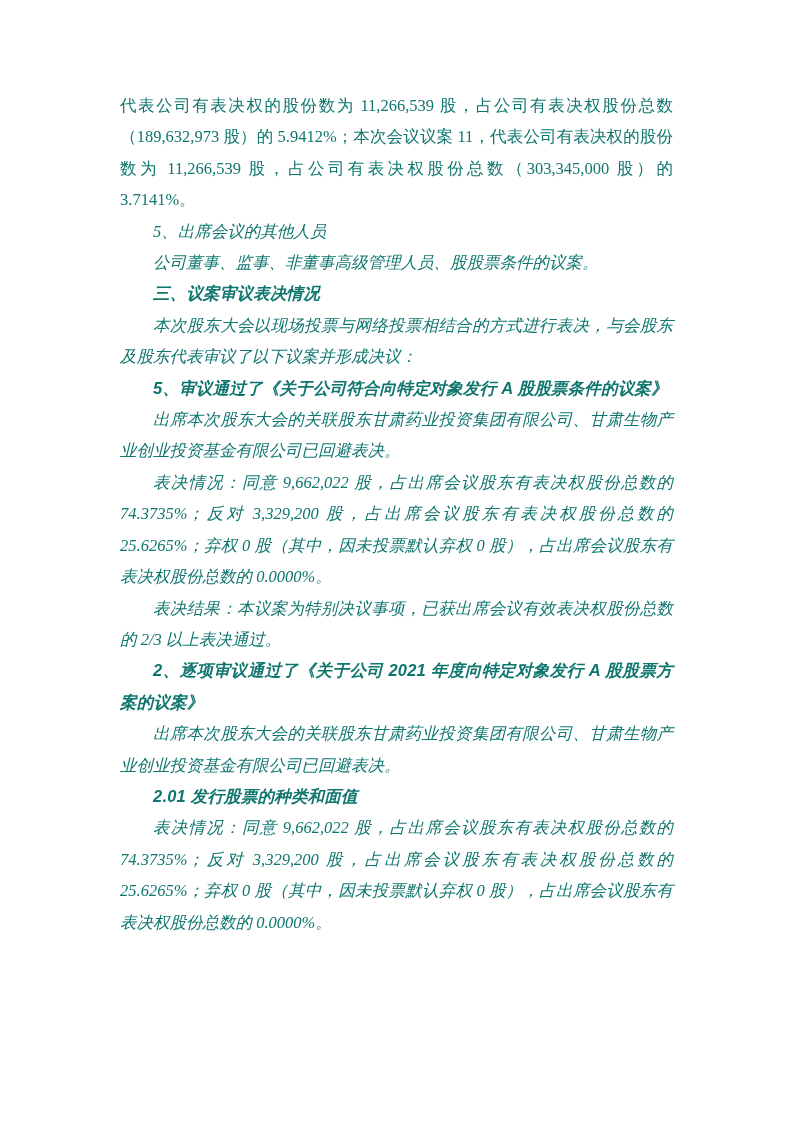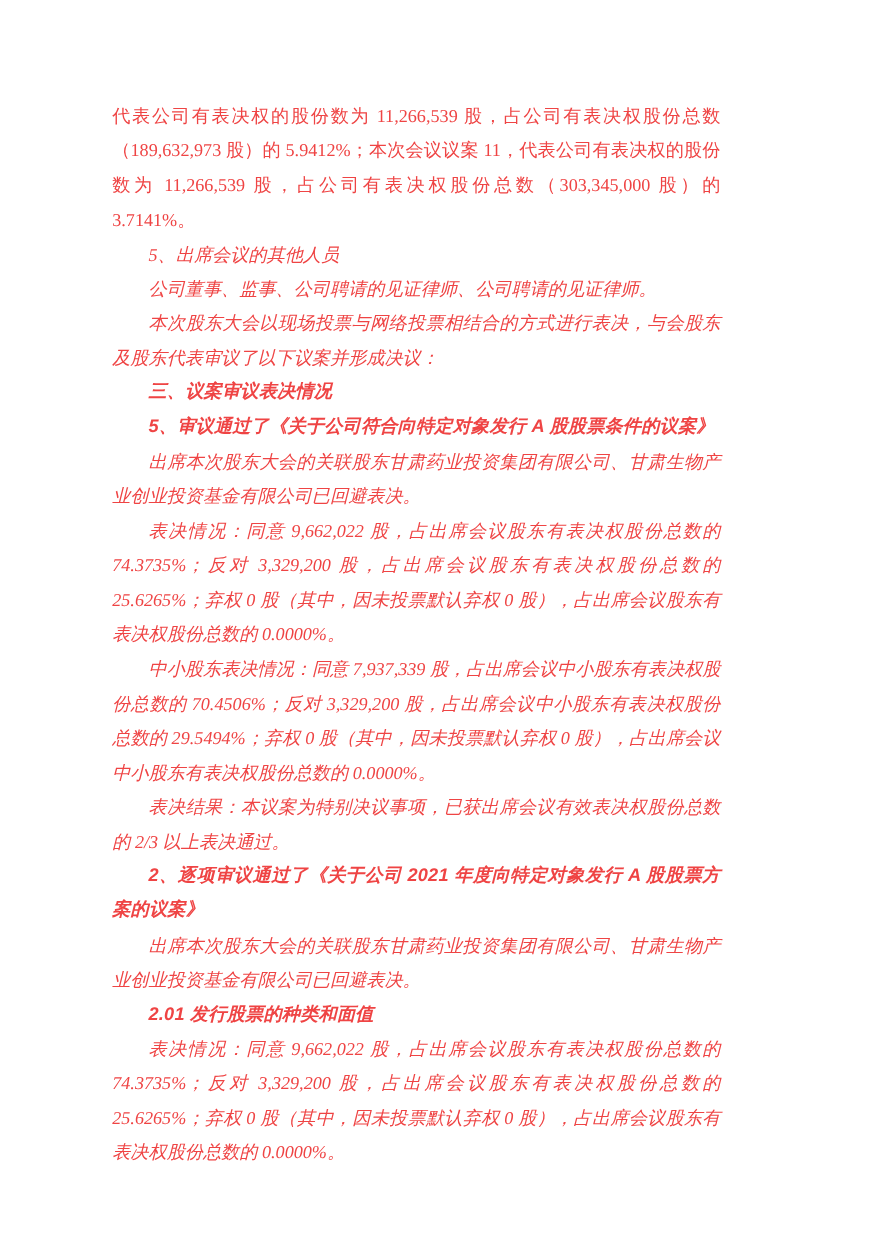--- a/index.html
+++ b/index.html
@@ -10,23 +10,23 @@
   .page {
     position: relative;
     width: 793px;
     height: 1122px;
     background: #ffffff;
     overflow: hidden;
   }
   .content {
     position: absolute;
     top: 90px;
-    left: 102px;
+    left: 120px;
     width: 553px;
-    color: #ef4444;
+    color: #0f766e;
     font-family: "Liberation Serif", "DejaVu Serif", serif;
     font-size: 16.5px;
     line-height: 31.4px;
   }
   p.para {
     margin: 0;
     padding: 0;
     text-align: justify;
     text-justify: inter-ideograph;
     word-break: break-word;
@@ -41,26 +41,25 @@
     letter-spacing: 0.2px;
   }
 </style>
 </head>
 <body>
 
 <div class="page">
   <div class="content" id="doc-content">
       <p class="para body">代表公司有表决权的股份数为 11,266,539 股，占公司有表决权股份总数（189,632,973 股）的 5.9412%；本次会议议案 11，代表公司有表决权的股份数为 11,266,539 股，占公司有表决权股份总数（303,345,000 股）的 3.7141%。</p>
       <p class="para body indent">5、出席会议的其他人员</p>
-      <p class="para body indent">公司董事、监事、公司聘请的见证律师、公司聘请的见证律师。</p>
+      <p class="para body indent">公司董事、监事、非董事高级管理人员、股股票条件的议案。</p>
+      <p class="para heading indent">三、议案审议表决情况</p>
       <p class="para body indent">本次股东大会以现场投票与网络投票相结合的方式进行表决，与会股东及股东代表审议了以下议案并形成决议：</p>
-      <p class="para heading indent">三、议案审议表决情况</p>
       <p class="para heading indent">5、审议通过了《关于公司符合向特定对象发行 A 股股票条件的议案》</p>
       <p class="para body indent">出席本次股东大会的关联股东甘肃药业投资集团有限公司、甘肃生物产业创业投资基金有限公司已回避表决。</p>
       <p class="para body indent">表决情况：同意 9,662,022 股，占出席会议股东有表决权股份总数的 74.3735%；反对 3,329,200 股，占出席会议股东有表决权股份总数的 25.6265%；弃权 0 股（其中，因未投票默认弃权 0 股），占出席会议股东有表决权股份总数的 0.0000%。</p>
-      <p class="para body indent">中小股东表决情况：同意 7,937,339 股，占出席会议中小股东有表决权股份总数的 70.4506%；反对 3,329,200 股，占出席会议中小股东有表决权股份总数的 29.5494%；弃权 0 股（其中，因未投票默认弃权 0 股），占出席会议中小股东有表决权股份总数的 0.0000%。</p>
       <p class="para body indent">表决结果：本议案为特别决议事项，已获出席会议有效表决权股份总数的 2/3 以上表决通过。</p>
       <p class="para heading indent">2、逐项审议通过了《关于公司 2021 年度向特定对象发行 A 股股票方案的议案》</p>
       <p class="para body indent">出席本次股东大会的关联股东甘肃药业投资集团有限公司、甘肃生物产业创业投资基金有限公司已回避表决。</p>
       <p class="para heading indent">2.01 发行股票的种类和面值</p>
       <p class="para body indent">表决情况：同意 9,662,022 股，占出席会议股东有表决权股份总数的 74.3735%；反对 3,329,200 股，占出席会议股东有表决权股份总数的 25.6265%；弃权 0 股（其中，因未投票默认弃权 0 股），占出席会议股东有表决权股份总数的 0.0000%。</p>
     </div>
 </div>
 
 </body></html>

